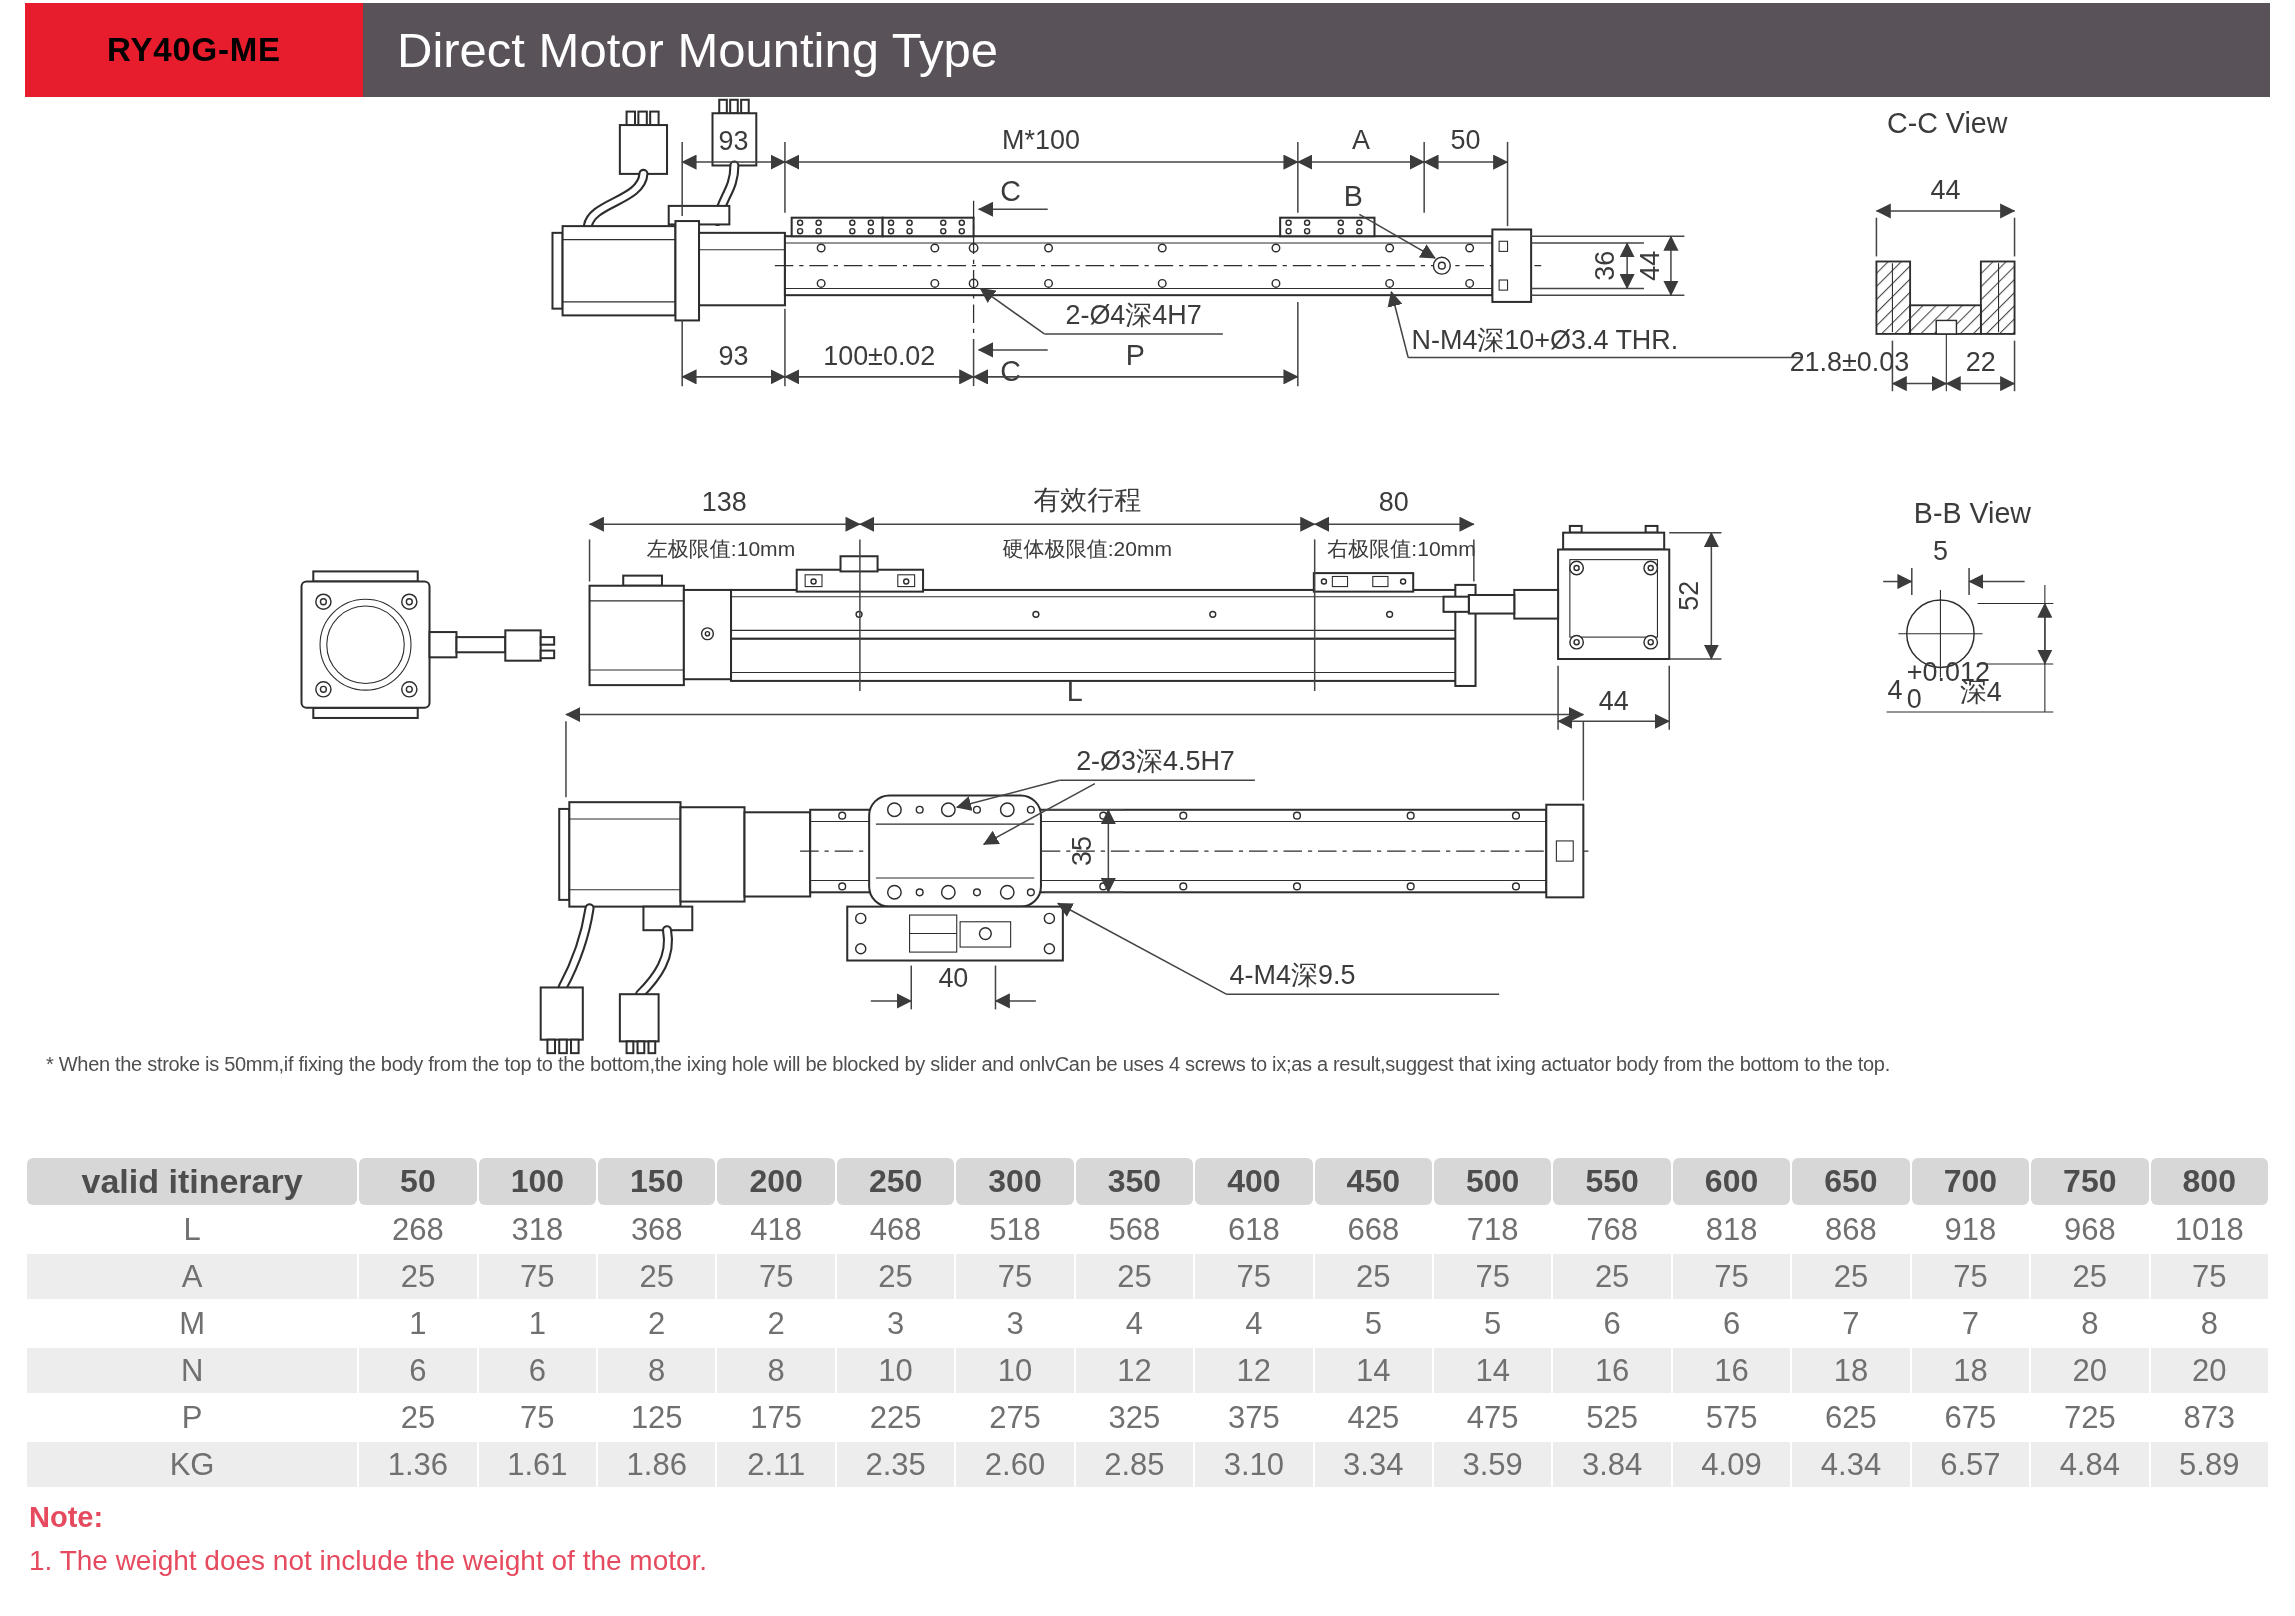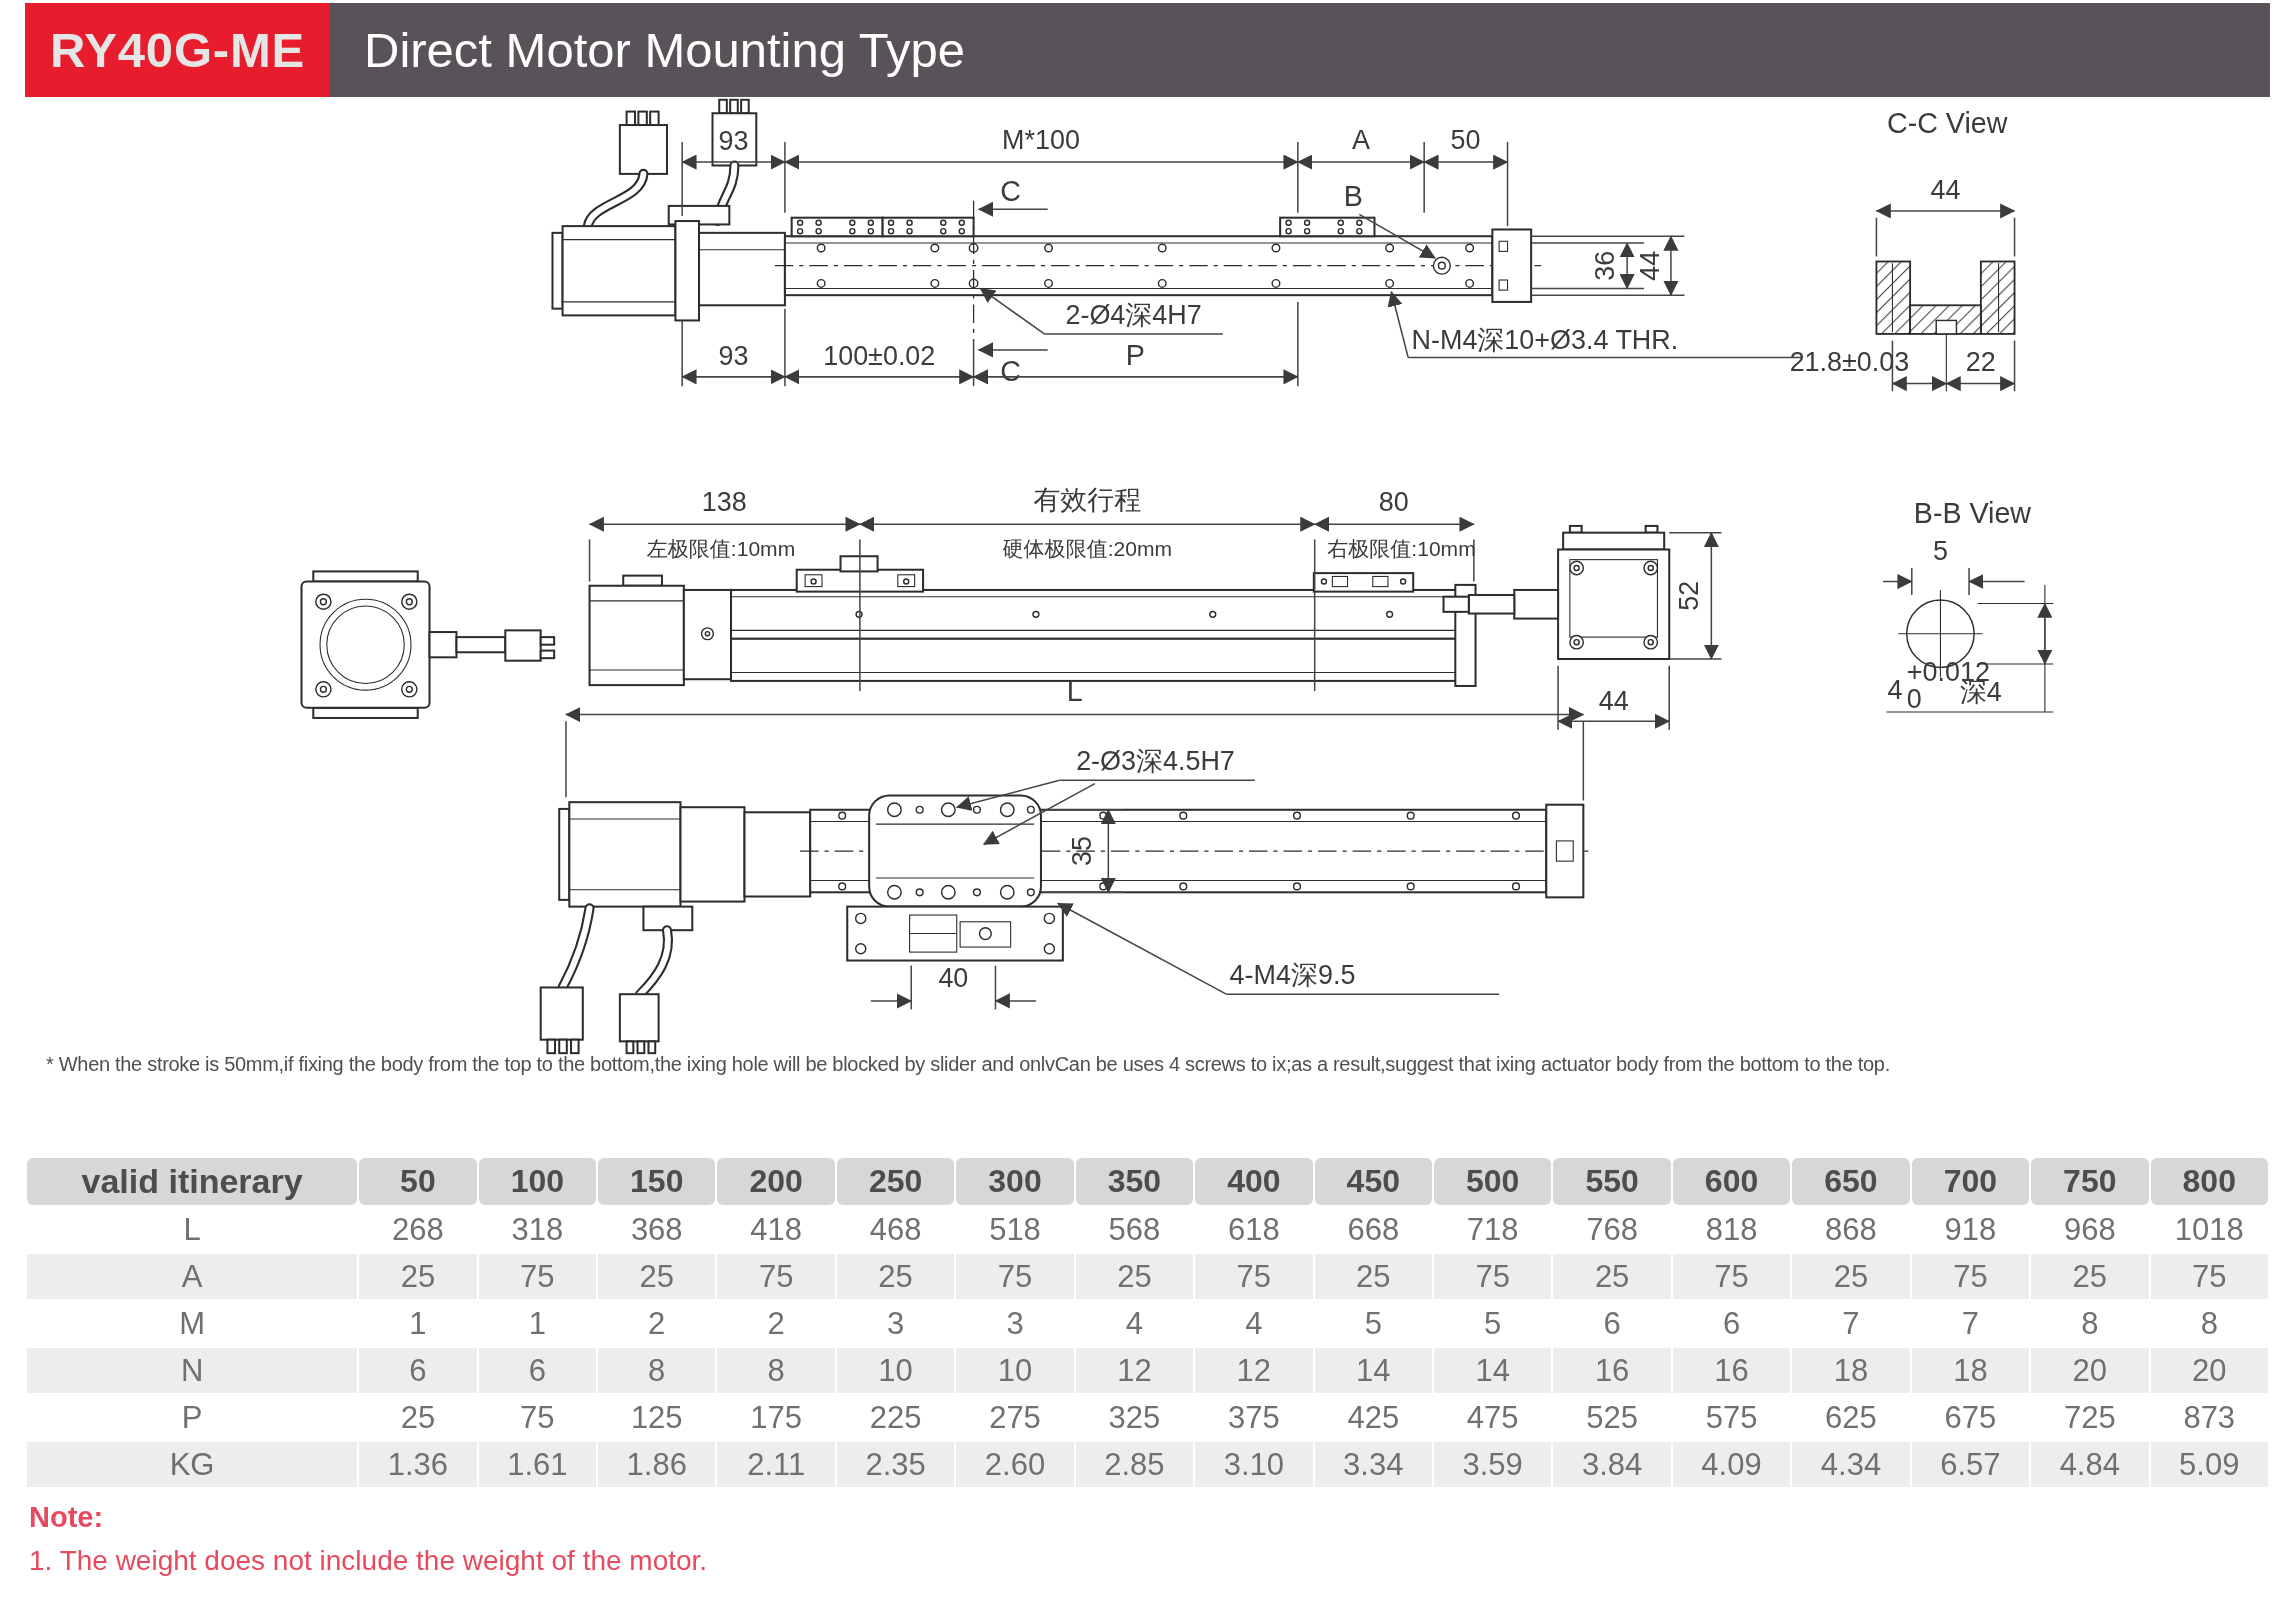--- a/index.html
+++ b/index.html
@@ -1,21 +1,21 @@
 <!DOCTYPE html>
 <html style="font-size:13.5px"><head>
 <meta charset="utf-8">
 <style>
   html,body{margin:0;padding:0;}
   body{width:2295px;height:1617px;position:relative;background:#fff;
        font-family:"Liberation Sans",sans-serif;overflow:hidden;}
   
   .header{position:absolute;left:25px;top:3.4px;width:2245px;height:94px;display:flex;}
-  .badge{background:#e71c2d;color:#e5e5e5;width:305px;display:flex;align-items:center;
-         justify-content:center;font-size:49px;font-weight:bold;letter-spacing:0.8px;}
+  .badge{background:#e71c2d;color:#000000;width:338px;display:flex;align-items:center;
+         justify-content:center;font-size:33px;font-weight:bold;letter-spacing:0.8px;}
   .titlebar{background:#595359;color:#fff;flex:1;display:flex;align-items:center;
             padding-left:34px;font-size:49px;}
   
   svg.draw{position:absolute;left:0;top:0;}
   .o{fill:#fff;stroke:#2d2d2d;stroke-width:2.4;}
   .t{stroke:#2d2d2d;stroke-width:1.3;fill:none;}
   .d{stroke:#454545;stroke-width:1.8;fill:none;}
   .dd{stroke:#2d2d2d;stroke-width:1.5;fill:none;stroke-dasharray:22 7 5 7;}
   .h{fill:#fff;stroke:#2d2d2d;stroke-width:1.7;}
   .cab{stroke:#2d2d2d;stroke-width:12;fill:none;stroke-linecap:round;}
@@ -566,21 +566,21 @@
           <td>2.60</td>
           <td>2.85</td>
           <td>3.10</td>
           <td>3.34</td>
           <td>3.59</td>
           <td>3.84</td>
           <td>4.09</td>
           <td>4.34</td>
           <td>6.57</td>
           <td>4.84</td>
-          <td>5.09</td>
+          <td>5.89</td>
         </tr>
       </tbody>
   </table>
 </div>
 
 <div class="notes">
   <div class="note-title">Note:</div>
   <div class="note-item">1.  The weight does not include the weight of the motor.</div>
 </div>
 

